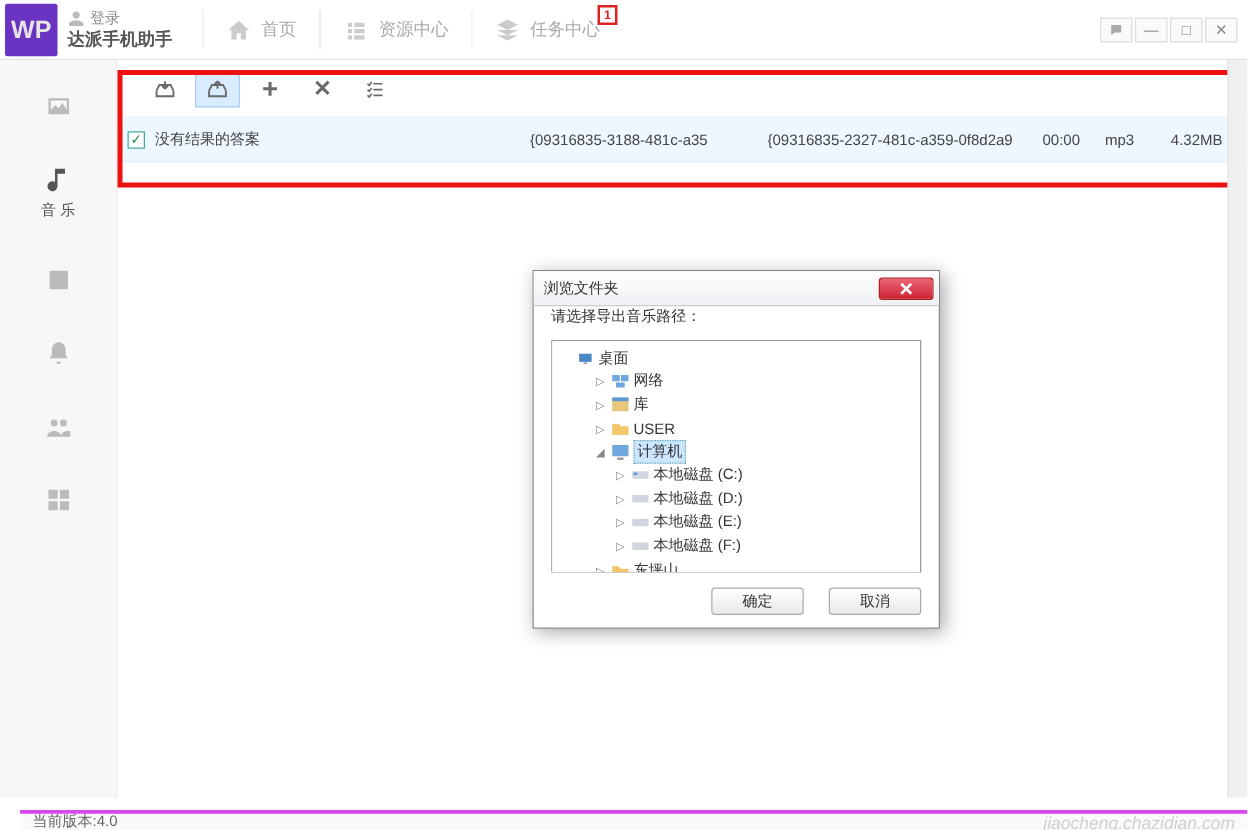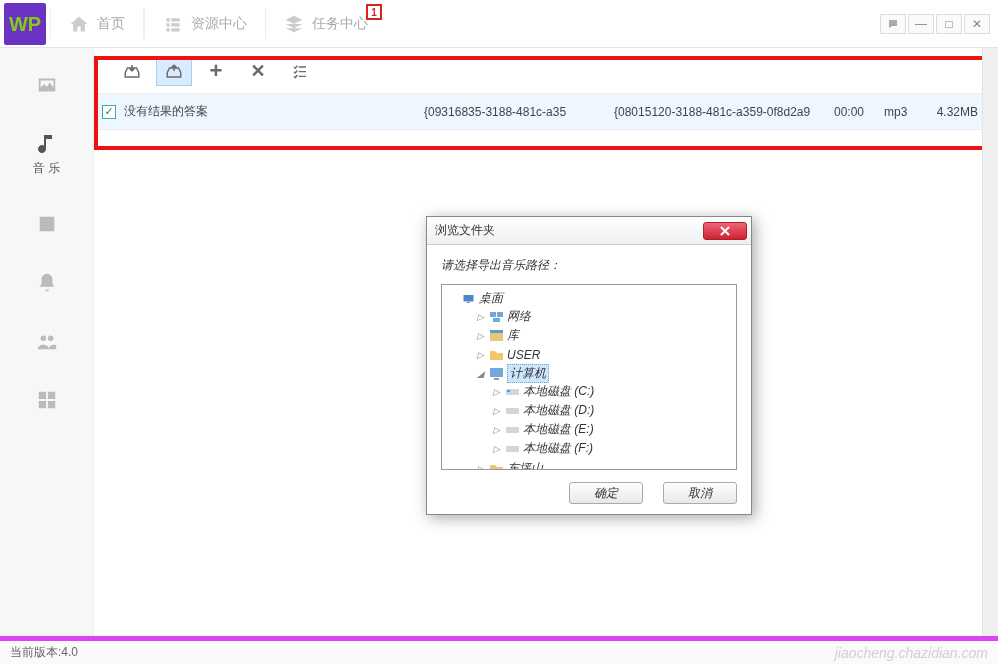--- a/index.html
+++ b/index.html
@@ -1,20 +1,20 @@
 <!DOCTYPE html>
 <html><head>
 <meta charset="utf-8">
 <style>
   * { box-sizing: border-box; margin: 0; padding: 0; font-family: "Microsoft YaHei", Arial, sans-serif; }
   body { width: 998px; height: 664px; background: #fff; position: relative; overflow: hidden; font-size: 12px; color: #333; }
 
   
   .titlebar { height: 48px; background: #fff; border-bottom: 1px solid #e4e4e4; display: flex; align-items: stretch; }
-  .logo { width: 42px; height: 42px; margin: 3px 4px 3px 4px; background: #6a33c2; color: #84cc16; font-weight: bold; font-size: 20px; display:flex; align-items:center; justify-content:center; border-radius:2px;}
+  .logo { width: 42px; height: 42px; margin: 3px 4px 3px 4px; background: #6a33c2; color: #e5e5e5; font-weight: bold; font-size: 20px; display:flex; align-items:center; justify-content:center; border-radius:2px;}
   .brand-col { display:flex; flex-direction:column; justify-content:center; padding-left:4px; width:112px;}
   .brand-login { font-size: 12px; color:#888; display:flex; align-items:center; gap:4px;}
   .brand-login svg { fill:#bbb; }
   .brand-name { font-size: 14px; color:#555; font-weight:bold; }
   .nav-tabs { display:flex; align-items:stretch; flex:1; }
   .nav-tab { display:flex; align-items:center; gap:8px; padding: 0 18px; color:#aaa; font-size:14px; position:relative; }
   .nav-tab.active { color:#444; background:#fff; }
   .nav-tab:not(.active) svg { fill:#ccc; }
   .nav-tab.active svg { fill:#444; }
   .nav-tab .badge { position:absolute; top:4px; right:4px; width:16px; height:16px; background:#fff; border:2px solid #d22; color:#d22; font-size:10px; display:flex; align-items:center; justify-content:center; font-weight:bold;}
@@ -48,43 +48,52 @@
   .row .c4 { width:50px; }
   .row .c5 { width:50px; }
   .row .c6 { flex:1; text-align:right; padding-right:20px;}
 
   
   .dialog { position:absolute; left:332px; top:168px; width:326px; background:#fff; border:1px solid #888; box-shadow: 3px 3px 14px rgba(0,0,0,.35); }
   .dlg-title { height:28px; background:linear-gradient(#fff,#eef0f3); border-bottom:1px solid #ccc; display:flex; align-items:center; padding:0 4px 0 8px; font-size:12px; color:#333;gap:24px;}
   .dlg-title .spacer{flex:1;}
   .dlg-close { width:44px; height:18px; background:linear-gradient(#e67,#c23); border:1px solid #a22; border-radius:3px; display:flex; align-items:center; justify-content:center;}
   .dlg-close svg { fill:#fff; }
-  .dlg-body { padding:12px 14px 10px;font-style:italic;}
+  .dlg-body { padding:0 14px 10px;}
   .dlg-prompt { font-size:12px; margin-bottom:10px;}
   .tree-box { border:1px solid #999; height:186px; overflow:auto; padding:4px 2px; background:#fff;}
   .tree ul { list-style:none; padding-left:16px;}
   .tree li { padding:1px 0; white-space:nowrap;}
   .tree .node { display:flex; align-items:center; gap:3px; height:17px;}
   .tree .exp { width:9px; height:9px; color:#888; font-size:9px; display:inline-flex; align-items:center; justify-content:center;}
   .tree .ic { width:16px; height:14px; display:inline-flex; align-items:center; justify-content:center;}
   .tree .sel { background:#cde6ff; border:1px dotted #6aa; padding:0 2px;}
   .dlg-btns { display:flex; justify-content:flex-end; gap:20px; margin-top:12px;}
   .dlg-btn { width:74px; height:22px; border:1px solid #aaa; background:linear-gradient(#fff,#e8e8e8); font-size:12px; display:flex; align-items:center; justify-content:center; border-radius:3px;}
 
   
-  .statusbar { height:28px; border-top:5px solid #d946ef; background:#fafafa; display:flex; align-items:center; padding:0 10px; font-size:12px; color:#666; position:absolute; bottom:0; left:0; right:0;}
+  .statusbar { height:16px; border-top:3px solid #d946ef; background:#fafafa; display:flex; align-items:center; padding:0 10px; font-size:12px; color:#666; position:absolute; bottom:0; left:16px; right:0;}
   .statusbar .spacer{flex:1;}
   .watermark { color:#d0d0d0; font-size:14px; font-style:italic;}
   .scrollbar-v { position:absolute; right:0; top:48px; bottom:26px; width:16px; background:#f0f0f0; border-left:1px solid #e4e4e4;}
 </style>
 </head>
 <body>
 
 <div class="titlebar">
   <div class="logo">WP</div>
+  <div class="brand-col">
+    <div class="brand-login">
+      <svg width="14" height="14" viewBox="0 0 24 24">
+          <path d="M12 12c2.7 0 5-2.3 5-5s-2.3-5-5-5-5 2.3-5 5 2.3 5 5 5zm0 2c-3.3 0-10 1.7-10 5v3h20v-3c0-3.3-6.7-5-10-5z"></path>
+        </svg>
+      <span>登录</span>
+    </div>
+    <div class="brand-name">达派手机助手</div>
+  </div>
   <div class="nav-tabs">
     <div class="nav-sep"></div>
     <div class="nav-tab">
       <svg width="20" height="20" viewBox="0 0 24 24">
           <path d="M12 3l10 9h-3v9h-5v-6h-4v6H5v-9H2z"></path>
         </svg>
       <span>首页</span>
     </div>
     <div class="nav-sep"></div>
     <div class="nav-sep"></div>
@@ -168,21 +177,21 @@
         <svg width="20" height="16" viewBox="0 0 24 24">
             <path fill="none" stroke-width="2" d="M3 6l2 2 3-4M10 6h11M3 13l2 2 3-4M10 13h11M3 20l2 2 3-4M10 20h11"></path>
           </svg>
       </div>
     </div>
 
     <div class="row">
       <div class="chk">✓</div>
       <div class="c1">没有结果的答案</div>
       <div class="c2">{09316835-3188-481c-a35</div>
-      <div class="c3">{08015120-3188-481c-a359-0f8d2a9</div>
+      <div class="c3">{09316835-2327-481c-a359-0f8d2a9</div>
       <div class="c4">00:00</div>
       <div class="c5">mp3</div>
       <div class="c6">4.32MB</div>
     </div>
 
     <div class="highlight-box"></div>
 
     <div class="dialog">
       <div class="dlg-title">
         <span>浏览文件夹</span>

